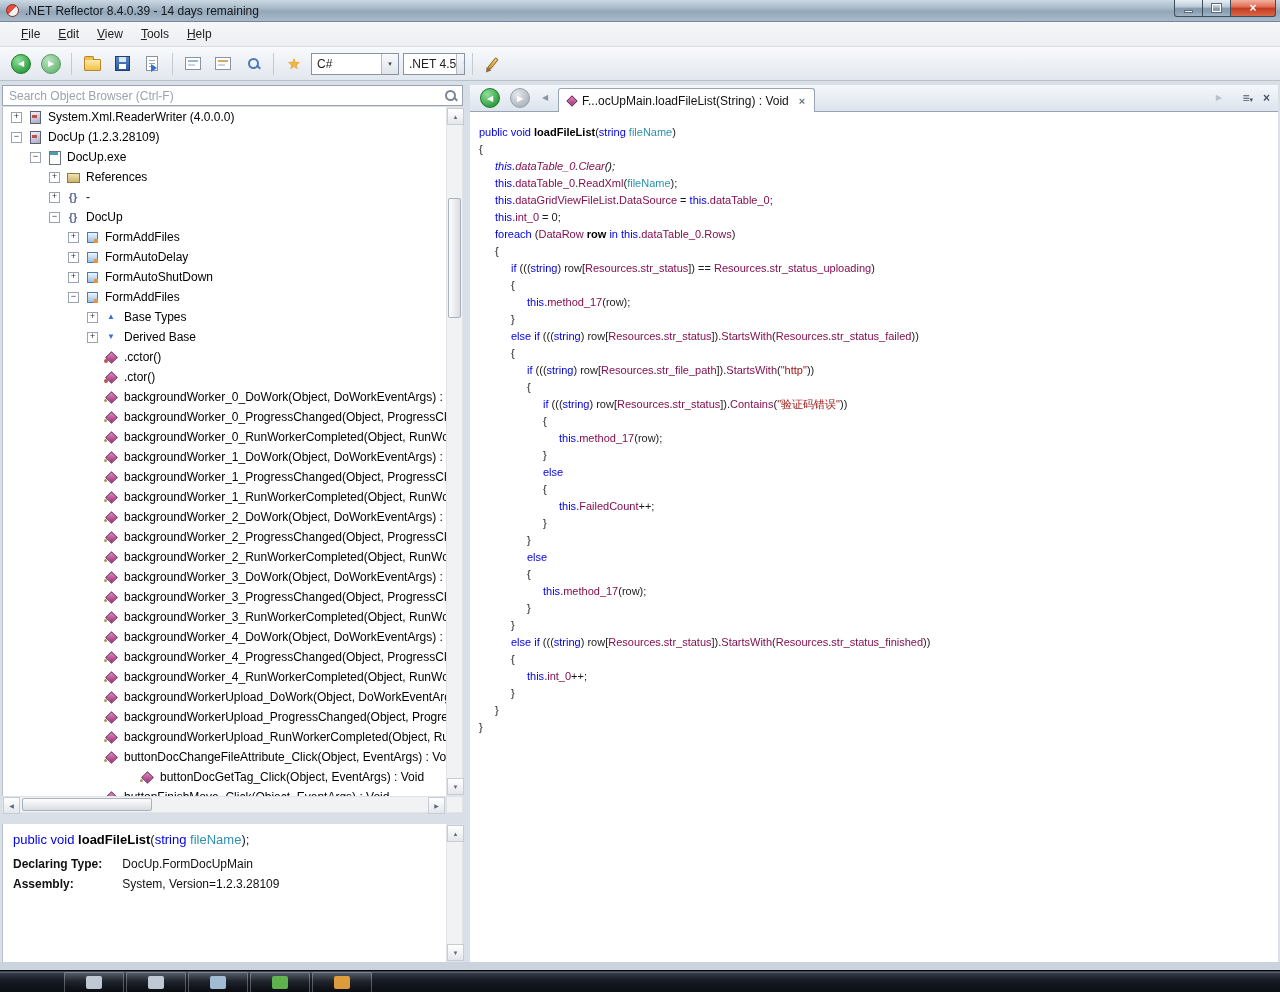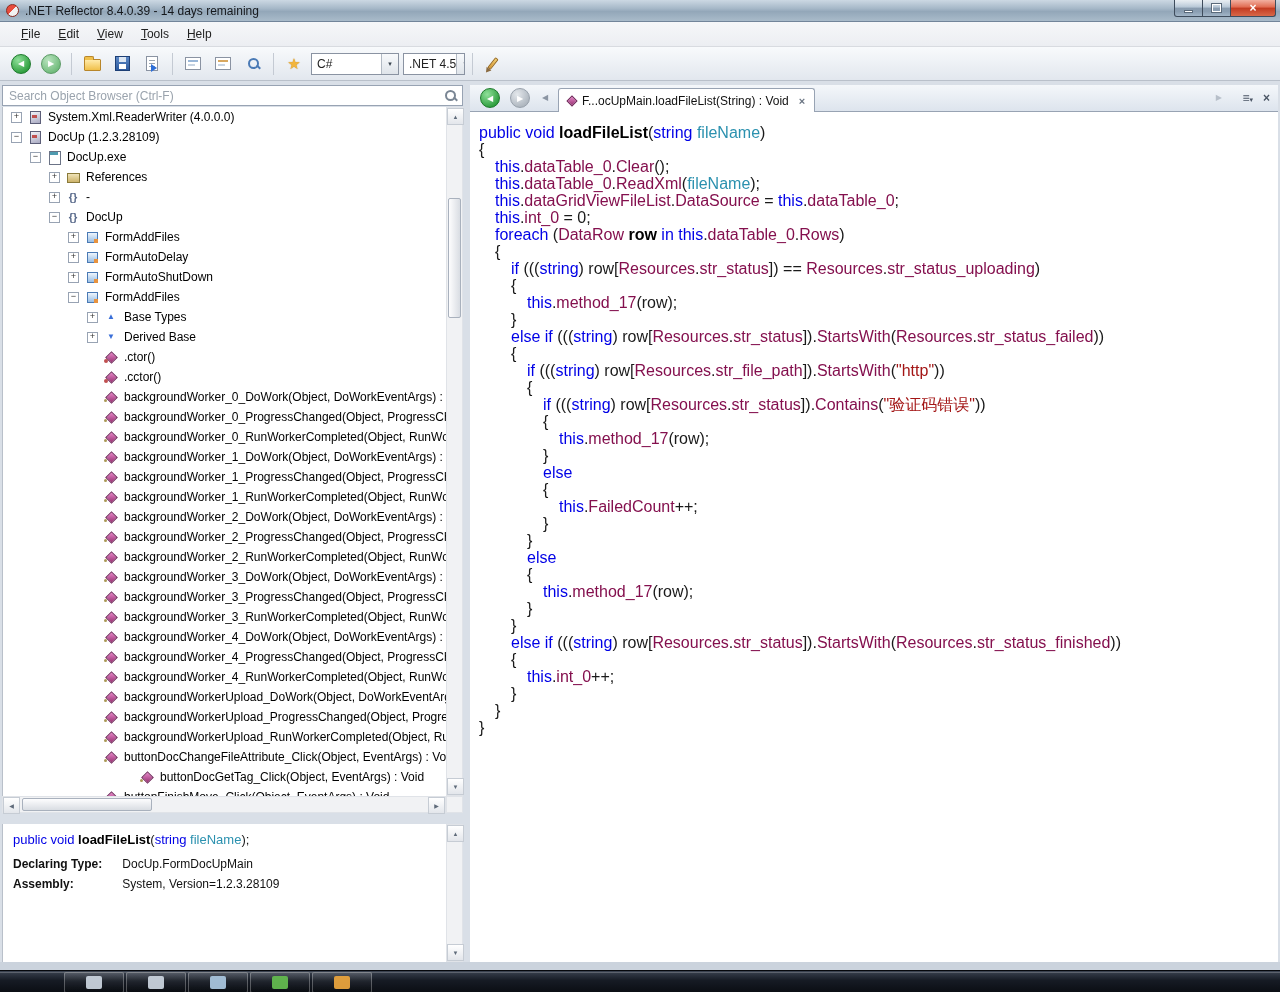--- a/index.html
+++ b/index.html
@@ -103,21 +103,21 @@
   
   .tabbar{position:absolute;left:470px;top:85px;width:808px;height:27px;background:linear-gradient(#f4f7fa,#dde4ed);border-bottom:1px solid #98a3b3}
   .tabbar .ncirc{position:absolute;top:3px}
   .chev{position:absolute;top:8px;font-size:8px;color:#8b95a3}
   .chev.dis{color:#b7bfc9}
   .tab{position:absolute;left:88px;top:3px;bottom:-1px;display:flex;align-items:center;gap:6px;padding:0 9px;background:#fff;border:1px solid #98a3b3;border-bottom:none;border-radius:3px 3px 0 0;z-index:2}
   .diamond{width:8px;height:8px;transform:rotate(45deg);background:linear-gradient(135deg,#e685c8,#993373);border:1px solid #6e2558;flex:none}
   .tab-close{color:#6a7482;font-size:11px;font-weight:bold;margin-left:4px}
   .tab-right-icons{position:absolute;right:8px;top:6px;display:flex;gap:10px;align-items:center;color:#4a5564}
   .code{position:absolute;left:470px;top:112px;width:808px;height:850px;background:#fff;overflow:hidden;padding-top:12px}
-  .cline{line-height:17px;white-space:pre;font-size:16px}
+  .cline{line-height:17px;white-space:pre;font-size:11px}
 
   
   .bottomstrip{position:absolute;left:0;top:962px;width:1280px;height:8px;background:#cbd3dd}
   .taskbar{position:absolute;left:0;top:970px;width:1280px;height:22px;background:linear-gradient(#3a4250,#161b24 45%,#0b0e14);border-top:1px solid #06080c}
   .taskbar::before{content:"";position:absolute;top:1px;left:0;right:0;height:1px;background:rgba(255,255,255,.2)}
   .tb-wrap{position:absolute;left:64px;top:1px;display:flex;gap:2px}
   .tb-btn{width:60px;height:21px;border:1px solid rgba(255,255,255,.28);border-radius:2px;display:flex;align-items:center;justify-content:center;
     background:linear-gradient(rgba(255,255,255,.16),rgba(255,255,255,.04) 50%,rgba(0,0,0,.12))}
   .tb-ico{width:16px;height:13px;border-radius:2px;opacity:.95}
 </style>
@@ -263,26 +263,26 @@
       <span class="tlabel">Base Types</span>
     </div>
     <div class="trow" style="padding-left: 84px;">
       <span class="twisty">+</span>
       <span class="ticon ti-derived-types">▼</span>
       <span class="tlabel">Derived Base</span>
     </div>
     <div class="trow" style="padding-left: 84px;">
       <span class="twisty tw-none"></span>
       <span class="ticon ti-ctor"></span>
+      <span class="tlabel">.cctor()</span>
+    </div>
+    <div class="trow" style="padding-left: 84px;">
+      <span class="twisty tw-none"></span>
+      <span class="ticon ti-ctor"></span>
       <span class="tlabel">.ctor()</span>
-    </div>
-    <div class="trow" style="padding-left: 84px;">
-      <span class="twisty tw-none"></span>
-      <span class="ticon ti-ctor"></span>
-      <span class="tlabel">.cctor()</span>
     </div>
     <div class="trow" style="padding-left: 84px;">
       <span class="twisty tw-none"></span>
       <span class="ticon ti-method"></span>
       <span class="tlabel">backgroundWorker_0_DoWork(Object, DoWorkEventArgs) : Void</span>
     </div>
     <div class="trow" style="padding-left: 84px;">
       <span class="twisty tw-none"></span>
       <span class="ticon ti-method"></span>
       <span class="tlabel">backgroundWorker_0_ProgressChanged(Object, ProgressChangedEventArgs) : Void</span>
@@ -441,21 +441,21 @@
   <span class="chev dis" style="right:56px"><span>▶</span></span>
   <span class="tab-right-icons">
     <span><span>≡</span><span style="font-size:7px">▾</span></span>
     <span style="font-weight:bold">×</span>
   </span>
 </div>
 
 <div class="code">
     <div class="cline" style="padding-left: 9px;"><span class="t-k">public</span><span class="t-p"> </span><span class="t-k">void</span><span class="t-p"> </span><span class="t-b">loadFileList</span><span class="t-p">(</span><span class="t-k">string</span><span class="t-p"> </span><span class="t-m">fileName</span><span class="t-p">)</span></div>
     <div class="cline" style="padding-left: 9px;"><span class="t-p">{</span></div>
-    <div class="cline" style="padding-left: 25px;"><span class="t-k">this</span><span class="t-p">.</span><span class="t-i">dataTable_0</span><span class="t-p">.</span><span class="t-i">Clear</span><span class="t-p">();</span></div>
+    <div class="cline" style="padding-left: 25px; font-style: italic;"><span class="t-k">this</span><span class="t-p">.</span><span class="t-i">dataTable_0</span><span class="t-p">.</span><span class="t-i">Clear</span><span class="t-p">();</span></div>
     <div class="cline" style="padding-left: 25px;"><span class="t-k">this</span><span class="t-p">.</span><span class="t-i">dataTable_0</span><span class="t-p">.</span><span class="t-i">ReadXml</span><span class="t-p">(</span><span class="t-m">fileName</span><span class="t-p">);</span></div>
     <div class="cline" style="padding-left: 25px;"><span class="t-k">this</span><span class="t-p">.</span><span class="t-i">dataGridViewFileList</span><span class="t-p">.</span><span class="t-i">DataSource</span><span class="t-p"> = </span><span class="t-k">this</span><span class="t-p">.</span><span class="t-i">dataTable_0</span><span class="t-p">;</span></div>
     <div class="cline" style="padding-left: 25px;"><span class="t-k">this</span><span class="t-p">.</span><span class="t-i">int_0</span><span class="t-p"> = 0;</span></div>
     <div class="cline" style="padding-left: 25px;"><span class="t-k">foreach</span><span class="t-p"> (</span><span class="t-i">DataRow</span><span class="t-p"> </span><span class="t-b">row</span><span class="t-p"> </span><span class="t-k">in</span><span class="t-p"> </span><span class="t-k">this</span><span class="t-p">.</span><span class="t-i">dataTable_0</span><span class="t-p">.</span><span class="t-i">Rows</span><span class="t-p">)</span></div>
     <div class="cline" style="padding-left: 25px;"><span class="t-p">{</span></div>
     <div class="cline" style="padding-left: 41px;"><span class="t-k">if</span><span class="t-p"> (((</span><span class="t-k">string</span><span class="t-p">) row[</span><span class="t-i">Resources</span><span class="t-p">.</span><span class="t-i">str_status</span><span class="t-p">]) == </span><span class="t-i">Resources</span><span class="t-p">.</span><span class="t-i">str_status_uploading</span><span class="t-p">)</span></div>
     <div class="cline" style="padding-left: 41px;"><span class="t-p">{</span></div>
     <div class="cline" style="padding-left: 57px;"><span class="t-k">this</span><span class="t-p">.</span><span class="t-i">method_17</span><span class="t-p">(row);</span></div>
     <div class="cline" style="padding-left: 41px;"><span class="t-p">}</span></div>
     <div class="cline" style="padding-left: 41px;"><span class="t-k">else</span><span class="t-p"> </span><span class="t-k">if</span><span class="t-p"> (((</span><span class="t-k">string</span><span class="t-p">) row[</span><span class="t-i">Resources</span><span class="t-p">.</span><span class="t-i">str_status</span><span class="t-p">]).</span><span class="t-i">StartsWith</span><span class="t-p">(</span><span class="t-i">Resources</span><span class="t-p">.</span><span class="t-i">str_status_failed</span><span class="t-p">))</span></div>

